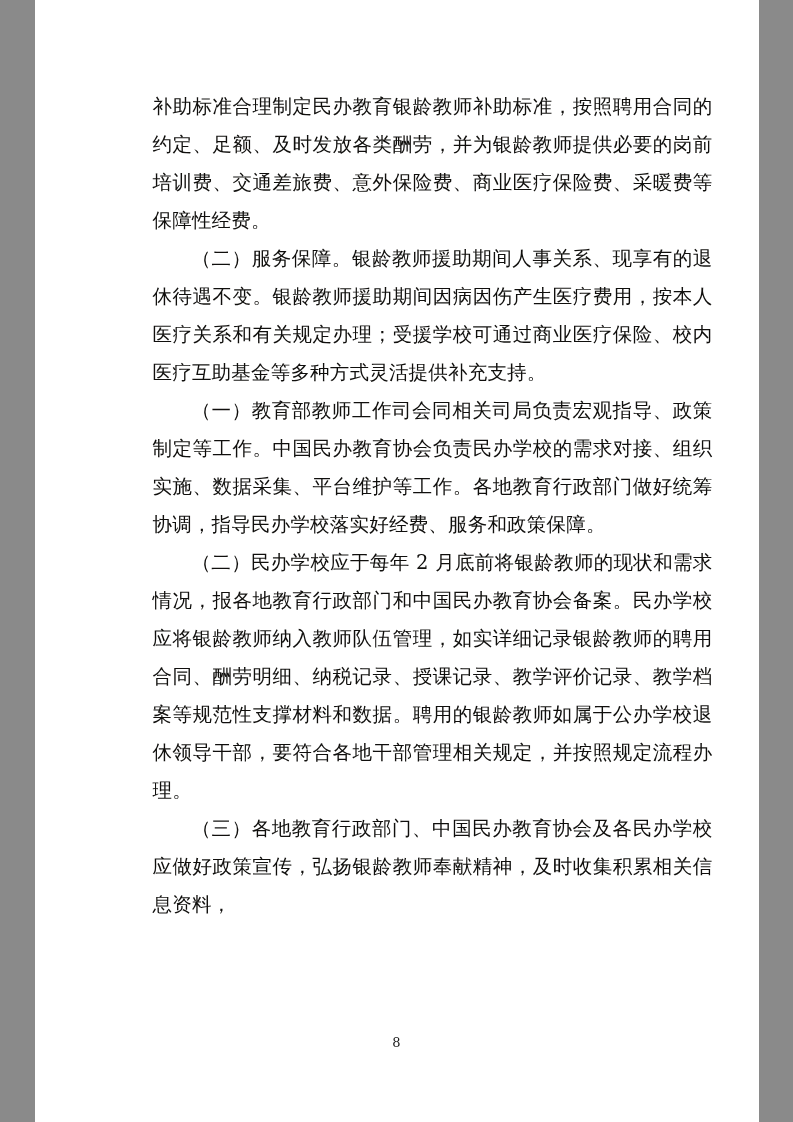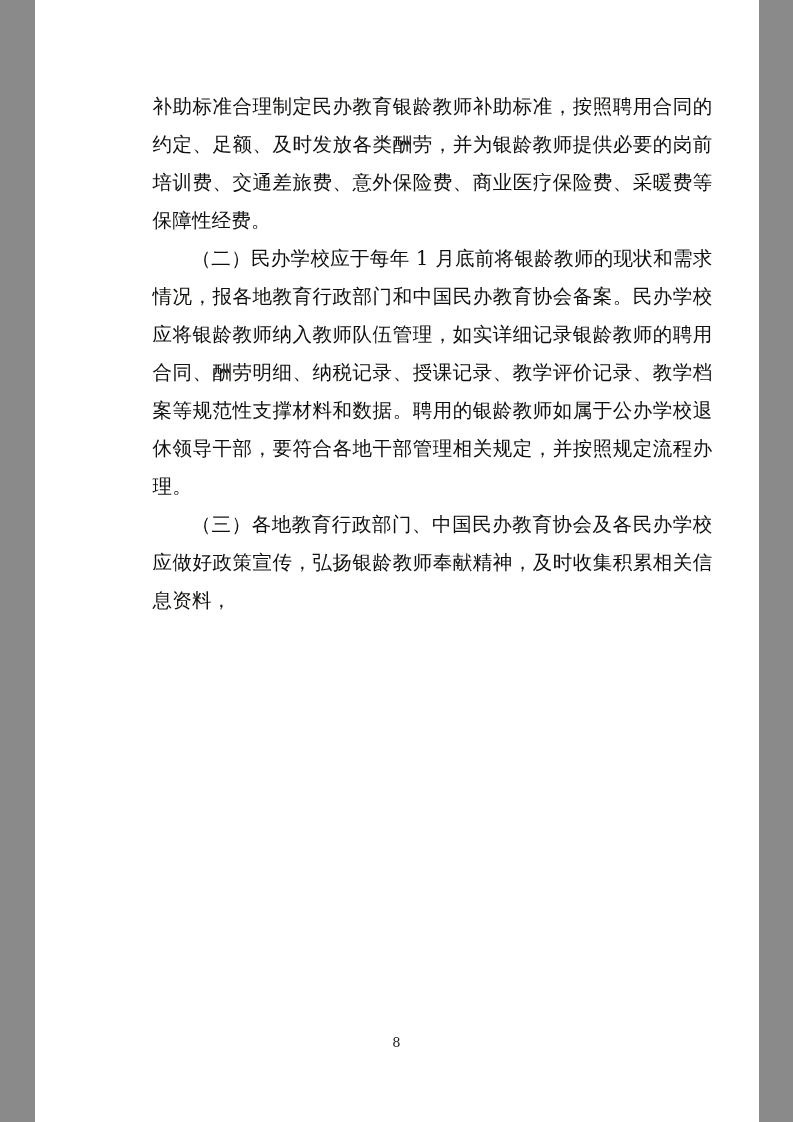--- a/index.html
+++ b/index.html
@@ -67,24 +67,26 @@
 </head>
 <body>
 
 <div class="page">
   <div class="page-border-shadow"></div>
 
   <div class="content">
 
     <p class="para">补助标准合理制定民办教育银龄教师补助标准，按照聘用合同的约定、足额、及时发放各类酬劳，并为银龄教师提供必要的岗前培训费、交通差旅费、意外保险费、商业医疗保险费、采暖费等保障性经费。</p>
 
+    <p class="para indent">（二）服务保障。银龄教师援助期间人事关系、现享有的退休待遇不变。银龄教师援助期间因病因伤产生医疗费用，按本人医疗关系和有关规定办理；受援学校可通过商业医疗保险、校内医疗互助基金等多种方式灵活提供补充支持。</p>
 
 
 
+    <p class="para indent">（一）教育部教师工作司会同相关司局负责宏观指导、政策制定等工作。中国民办教育协会负责民办学校的需求对接、组织实施、数据采集、平台维护等工作。各地教育行政部门做好统筹协调，指导民办学校落实好经费、服务和政策保障。</p>
 
-    <p class="para indent">（二）民办学校应于每年 1 月底前将银龄教师的现状和需求情况，报各地教育行政部门和中国民办教育协会备案。民办学校应将银龄教师纳入教师队伍管理，如实详细记录银龄教师的聘用合同、酬劳明细、纳税记录、授课记录、教学评价记录、教学档案等规范性支撑材料和数据。聘用的银龄教师如属于公办学校退休领导干部，要符合各地干部管理相关规定，并按照规定流程办理。</p>
+    <p class="para indent">（二）民办学校应于每年 2 月底前将银龄教师的现状和需求情况，报各地教育行政部门和中国民办教育协会备案。民办学校应将银龄教师纳入教师队伍管理，如实详细记录银龄教师的聘用合同、酬劳明细、纳税记录、授课记录、教学评价记录、教学档案等规范性支撑材料和数据。聘用的银龄教师如属于公办学校退休领导干部，要符合各地干部管理相关规定，并按照规定流程办理。</p>
 
     <p class="para indent">（三）各地教育行政部门、中国民办教育协会及各民办学校应做好政策宣传，弘扬银龄教师奉献精神，及时收集积累相关信息资料，</p>
 
   </div>
 
   <div class="page-number">8</div>
 </div>
 
 </body></html>

